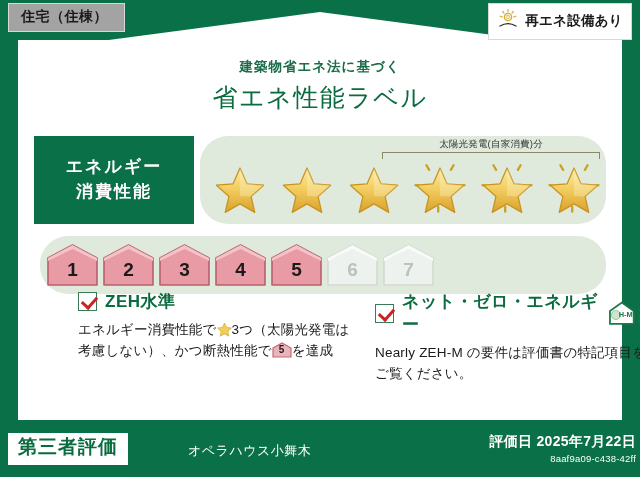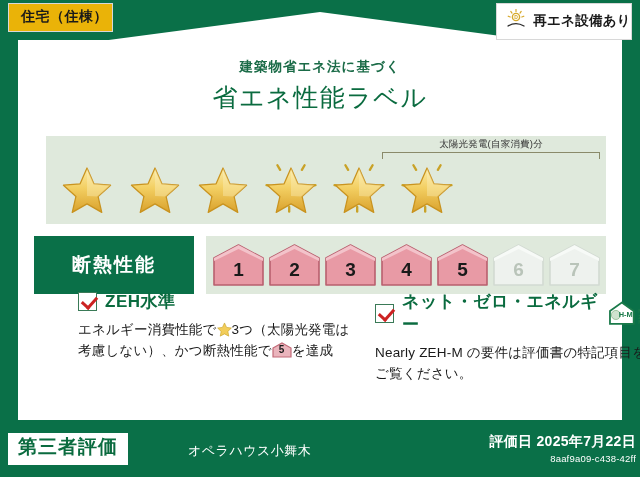--- a/index.html
+++ b/index.html
@@ -15,30 +15,30 @@
     position: absolute; left: 0; top: 0; width: 640px; height: 50px;
     background: #0a7048;
   }
   #roof-peak {
     position: absolute; left: 18px; top: 12px; width: 604px; height: 40px;
     background: #ffffff;
     clip-path: polygon(0% 100%, 50% 0%, 100% 100%);
   }
   #tab-housing {
     position: absolute; left: 8px; top: 3px;
-    background: #eab308; border: 1px solid #d8d8d8;
-    padding: 4px 4px 5px 12px;
+    background: #a3a3a3; border: 1px solid #d8d8d8;
+    padding: 4px 16px 5px 12px;
     font-size: 14px; font-weight: bold; color: #1a1a1a;
     letter-spacing: 0.5px;
     z-index: 5;
   }
   #badge-renewable {
     position: absolute; right: 8px; top: 3px;
     background: #ffffff; border: 1px solid #d8d8d8;
-    padding: 4px 0 5px 8px;
+    padding: 4px 8px 5px 8px;
     display: flex; align-items: center; gap: 6px;
     z-index: 5;
   }
   #badge-renewable .label {
     font-size: 13.5px; font-weight: bold; color: #1a1a1a; letter-spacing: 0.3px;
   }
 
   
   #panel {
     position: absolute; left: 18px; top: 40px;
@@ -69,21 +69,21 @@
     display: flex; flex-direction: column;
     align-items: center; justify-content: center;
     font-weight: bold; letter-spacing: 2px;
     flex: 0 0 160px;
   }
   #row-energy .row-label { font-size: 17px; line-height: 1.45; }
   #row-insulation .row-label { font-size: 19px; }
 
   .row-content {
     flex: 1; background: #dfe9dc;
-    margin-left: 12px; position: relative;
+    margin-left: 6px; position: relative; border-radius: 28px;
   }
 
   
   #solar-annotation {
     position: absolute; right: 6px; top: 2px; width: 218px;
     text-align: center;
   }
   #solar-annotation .caption {
     font-size: 9.5px; color: #333333; letter-spacing: 0.2px;
   }
@@ -223,20 +223,24 @@
 </div>
 
 <div id="panel">
 
   <div id="title-block">
     <div id="subtitle">建築物省エネ法に基づく</div>
     <div id="maintitle">省エネ性能ラベル</div>
   </div>
 
   <div class="metric-row" id="row-energy">
+    <div class="row-label">
+      <span>エネルギー</span>
+      <span>消費性能</span>
+    </div>
     <div class="row-content">
 
       <div id="solar-annotation">
         <div class="caption">太陽光発電(自家消費)分</div>
         <div id="solar-bracket"></div>
       </div>
 
       <div id="stars-wrap">
           <div class="star-cell">
             <svg class="star-shape" viewBox="0 0 64 60">
@@ -341,23 +345,20 @@
       </g>
       <polygon points="32,9 39.6,26.5 58,28 44.2,40.4 48.3,58 32,48.6 15.7,58 19.8,40.4 6,28 24.4,26.5" fill="url(#sg5)" stroke="#c9931f" stroke-width="1.4" stroke-linejoin="round"></polygon>
       <polygon points="32,9 39.6,26.5 58,28 44.2,40.4 32,40" fill="#fdf3c8" opacity="0.35"></polygon>
     </svg>
           </div>
         </div>
     </div>
   </div>
 
   <div class="metric-row" id="row-insulation">
-    <div class="row-label">
-      <span>断熱性能</span>
-    </div>
     <div class="row-content">
       <div id="houses-wrap">
           <div class="house-badge on">
             <svg class="house-shape" viewBox="0 0 53 46">
         <polygon points="2,16 26.5,3 51,16 51,43 2,43" fill="#e89aa5" stroke="#b85f6e" stroke-width="1.6" stroke-linejoin="round"></polygon>
         <polygon points="2,16 26.5,3 51,16 51,19 26.5,7 2,19" fill="#f3c3ca"></polygon>
       </svg>
             <span class="house-num">1</span>
           </div>
           <div class="house-badge on">

